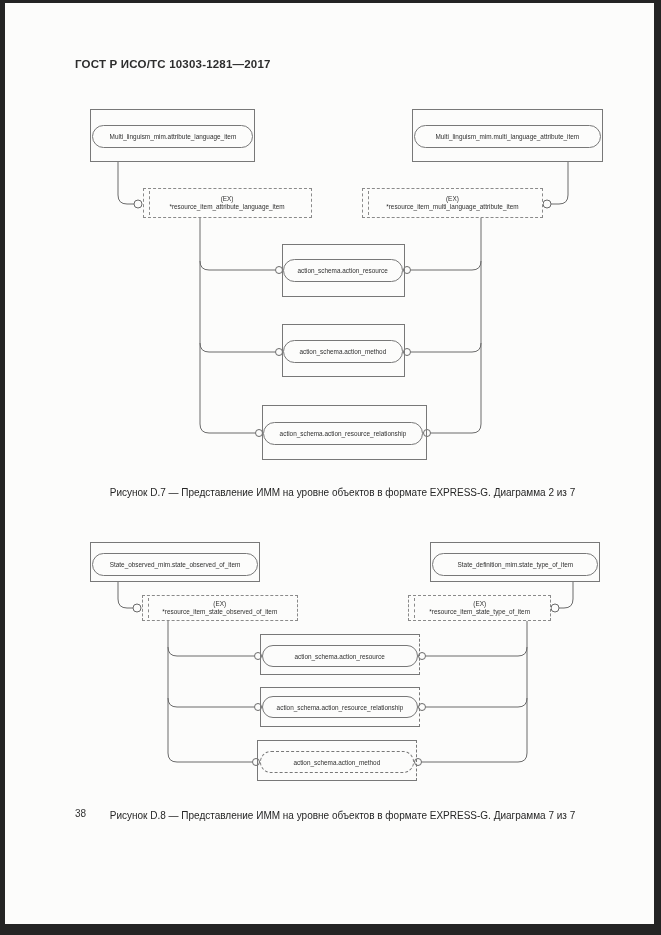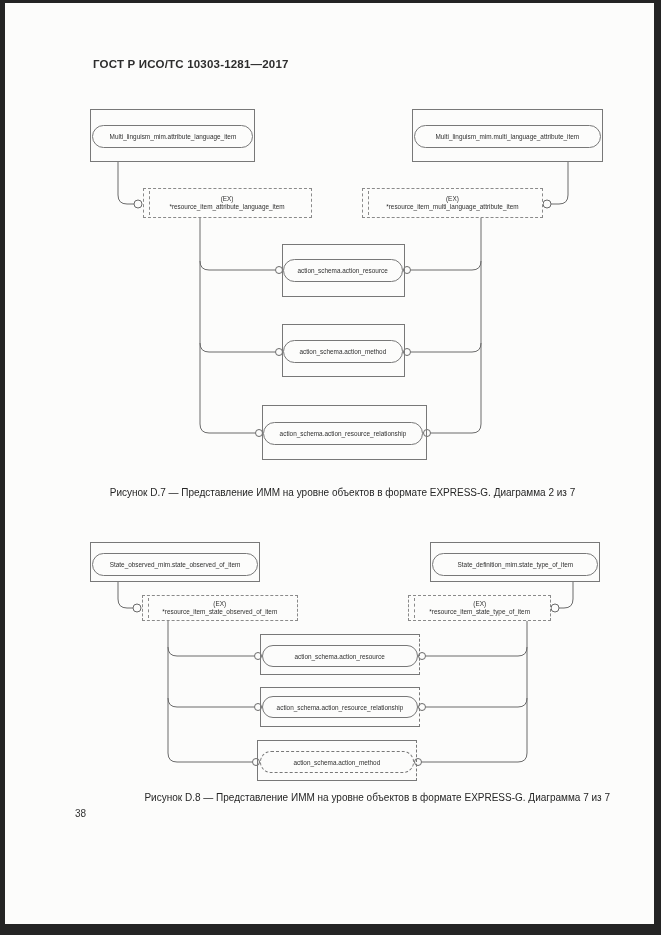--- a/index.html
+++ b/index.html
@@ -8,29 +8,29 @@
     background:#fcfcfb;
     font-family:"Liberation Sans","DejaVu Sans",sans-serif;
     color:#2f2f2f;
   }
   .frame{
     position:absolute;inset:0;z-index:40;pointer-events:none;
     border-style:solid;border-color:#242424;
     border-width:3px 7px 11px 5px;
   }
   .hdr{
-    position:absolute;left:93px;top:58px;
+    position:absolute;left:75px;top:58px;
     font-size:11.5px;font-weight:bold;color:#2d2d2d;letter-spacing:.2px;
   }
   .pagenum{position:absolute;left:75px;top:808px;font-size:10px;color:#333;}
   .caption{
     position:absolute;left:75px;width:535px;text-align:center;
     font-size:10px;color:#262626;
   }
-  #cap1{top:487px;} #cap2{top:792px;text-align:right;}
+  #cap1{top:487px;} #cap2{top:810px;}
   .diagram{position:absolute;}
   #d1{left:75px;top:95px;width:535px;height:392px;}
   #d2{left:75px;top:540px;width:535px;height:248px;}
   svg.wires{position:absolute;left:0;top:0;}
   svg.wires path{fill:none;stroke:#6a6a6a;stroke-width:1;}
   svg.wires circle{fill:#fcfcfb;stroke:#6a6a6a;stroke-width:1;}
   .rect{position:absolute;border:1px solid #787878;box-sizing:border-box;}
   .rect.dashR{border-right-style:dashed;}
   .stadium{
     position:absolute;box-sizing:border-box;

